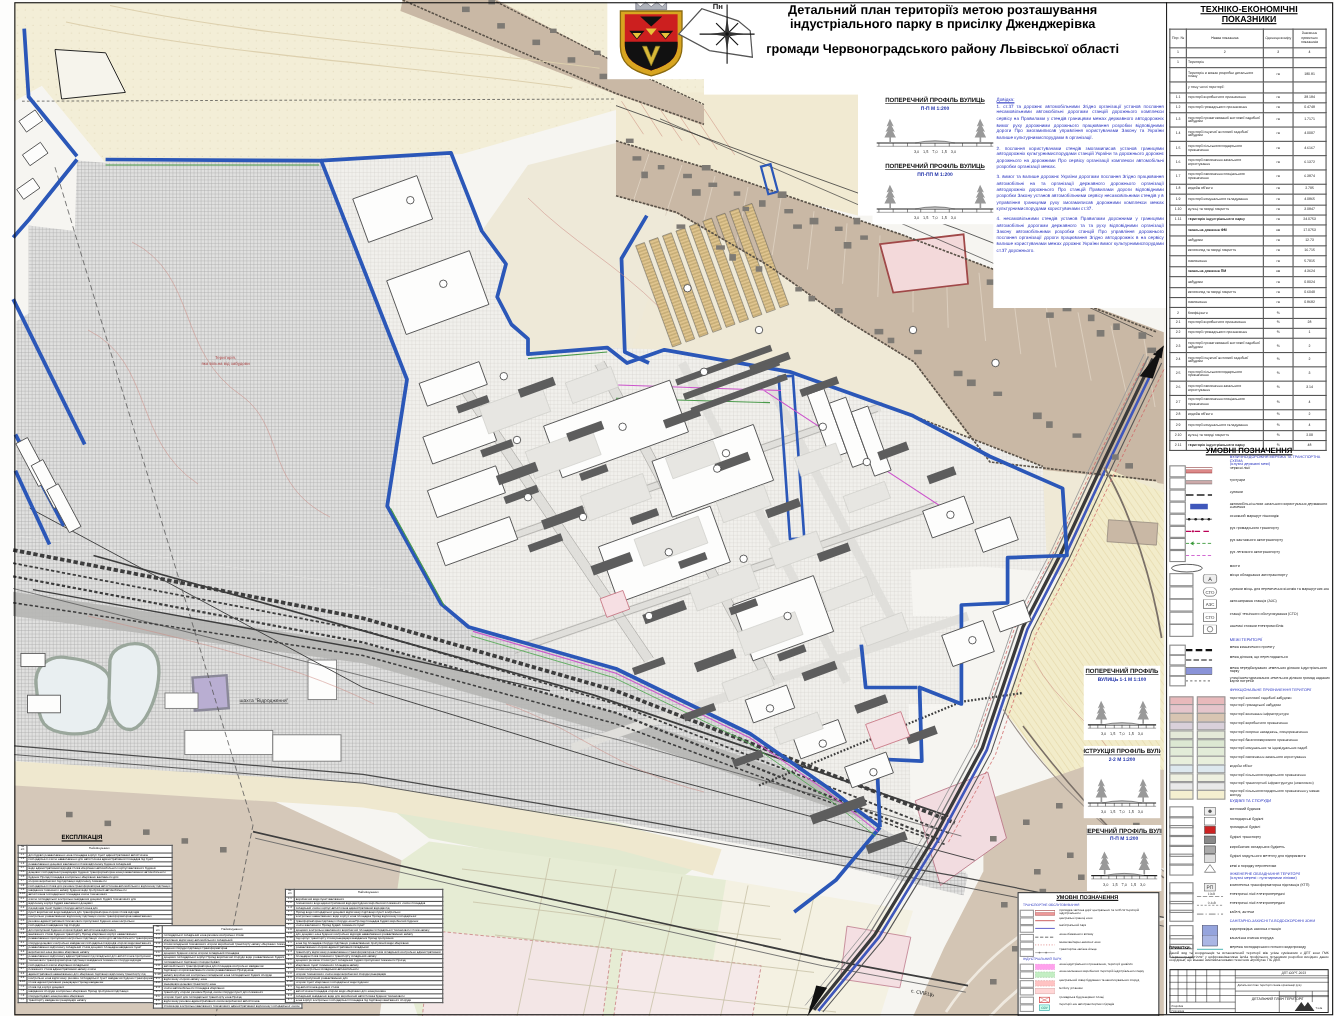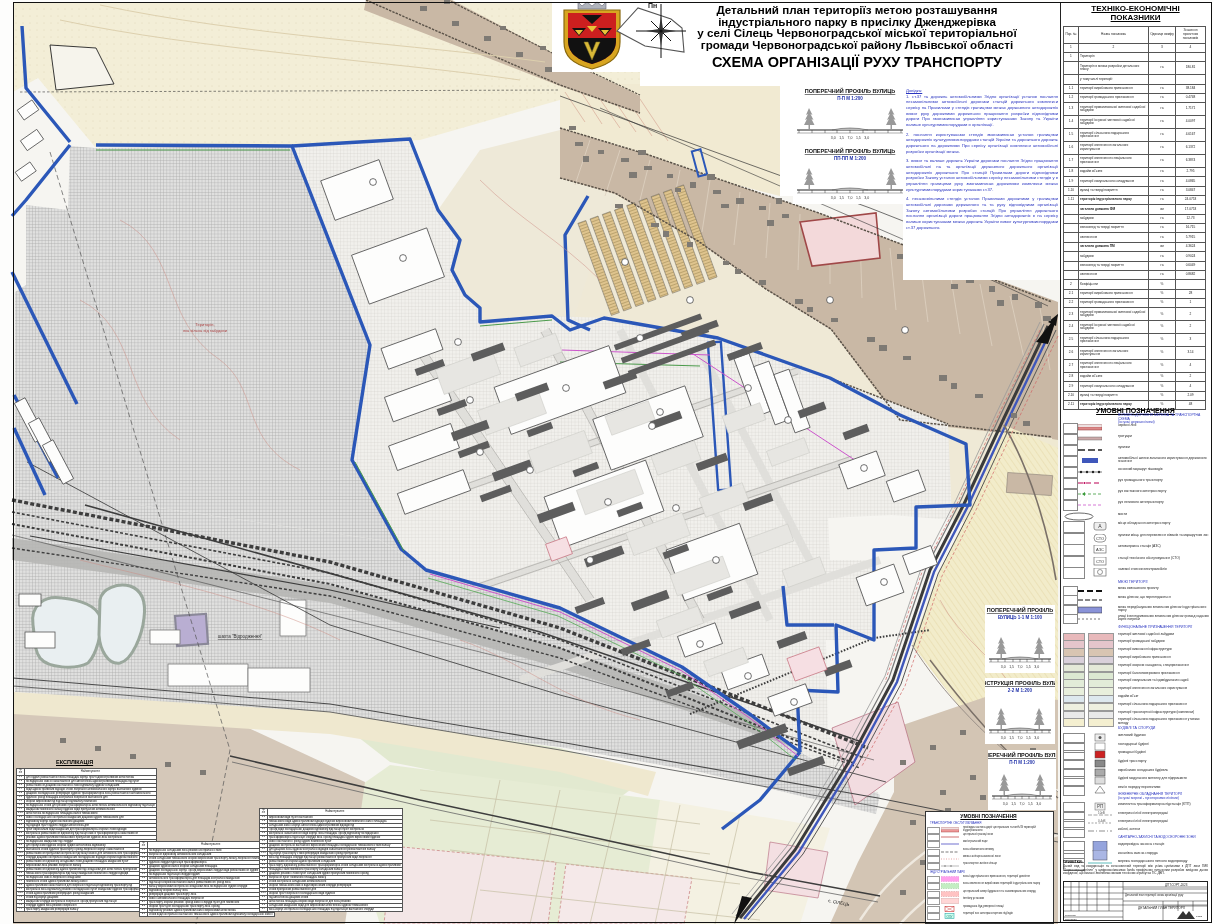--- a/index.html
+++ b/index.html
@@ -386,23 +386,21 @@
       <text x="205" y="326" font-size="4" fill="#aa4444" text-anchor="middle" font-family="Liberation Sans">Територія,</text>
       <text x="205" y="332" font-size="4" fill="#aa4444" text-anchor="middle" font-family="Liberation Sans">яка вільна від забудови</text>
       <text x="240" y="638" font-size="4.5" fill="#333" text-anchor="middle" font-family="Liberation Sans" text-decoration="underline">шахта "Відродження"</text>
       <text x="828" y="902" font-size="4.5" fill="#111" font-family="Liberation Sans" transform="rotate(11 828 902)">с. СІЛЕЦЬ</text>
     </svg>
     <div class="abs" style="left:640px;top:2px;width:420px;height:84px;background:#fff"></div>
     <div class="abs" style="left:780px;top:84px;width:280px;height:112px;background:#fff"></div>
     <div class="abs" style="left:903px;top:196px;width:157px;height:84px;background:#fff"></div>
     <div class="abs" style="left:638px;width:438px;text-align:center;font-weight:bold;color:#000;top:3px;font-size:11.6px">Детальний план територіїз метою розташування</div>
     <div class="abs" style="left:638px;width:438px;text-align:center;font-weight:bold;color:#000;top:14.5px;font-size:11.6px">індустріального парку в присілку Дженджерівка</div>
-    <div class="abs" style="left:638px;width:438px;text-align:center;font-weight:bold;color:#000;top:26px;font-size:11.6px">у селі Сілець Червоноградської міської територіальної</div>
-    <div class="abs" style="left:638px;width:438px;text-align:center;font-weight:bold;color:#000;top:37.5px;font-size:11.6px">громади Червоноградської району Львівської області</div>
-    <div class="abs" style="left:638px;width:438px;text-align:center;font-weight:bold;color:#000;top:54px;font-size:14.5px">СХЕМА ОРГАНІЗАЦІЇ РУХУ ТРАНСПОРТУ</div>
+    <div class="abs" style="left:638px;width:438px;text-align:center;font-weight:bold;color:#000;top:37.5px;font-size:11.6px">громади Червоноградського району Львівської області</div>
     <svg class="abs" style="left:552px;top:0px" width="88" height="74" viewBox="0 0 88 74">
 <rect x="0" y="0" width="88" height="72" fill="#fff"></rect>
 <g transform="translate(8,2)">
 <path d="M18,0 L22,4 L27,0 L32,4 L37,0 L42,4 L46,0 L46,7 L18,7 Z" fill="#b0b4bc" stroke="#667" stroke-width="0.6"></path>
 <path d="M4,8 L60,8 L60,40 C60,54 52,62 32,67 C12,62 4,54 4,40 Z" fill="#d8a520" stroke="#8a6a10" stroke-width="1.2"></path>
 <path d="M8,11 L56,11 L56,38 C56,50 49,57 32,62 C15,57 8,50 8,38 Z" fill="#cc1f1f"></path>
 <path d="M8,36 L56,36 L56,38 C56,50 49,57 32,62 C15,57 8,50 8,38 Z" fill="#111"></path>
 <path d="M22,13 L42,13 L32,22 Z" fill="#111"></path>
 <path d="M12,26 L26,26 L19,34 Z" fill="#111"></path>
 <path d="M38,26 L52,26 L45,34 Z" fill="#111"></path>

